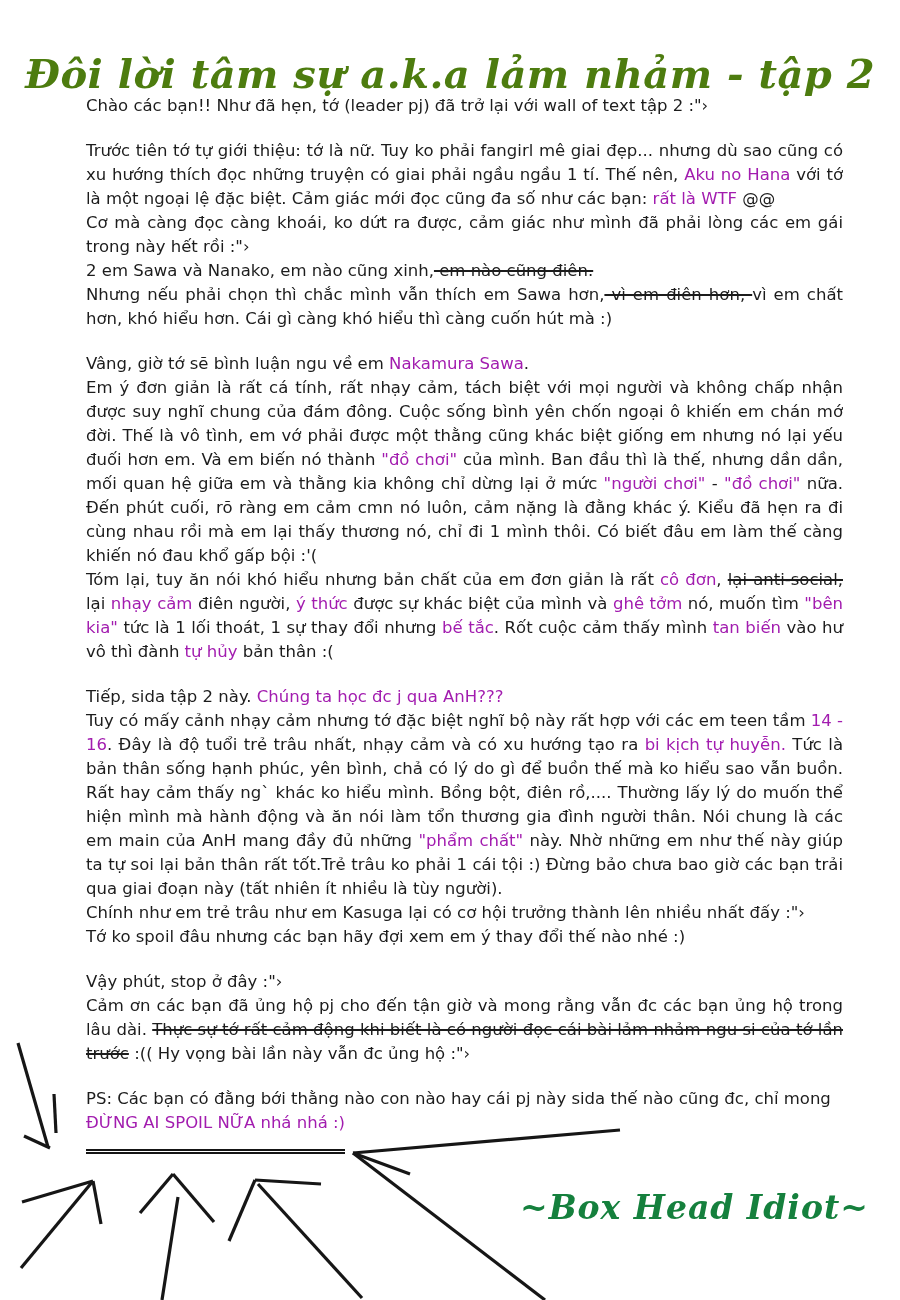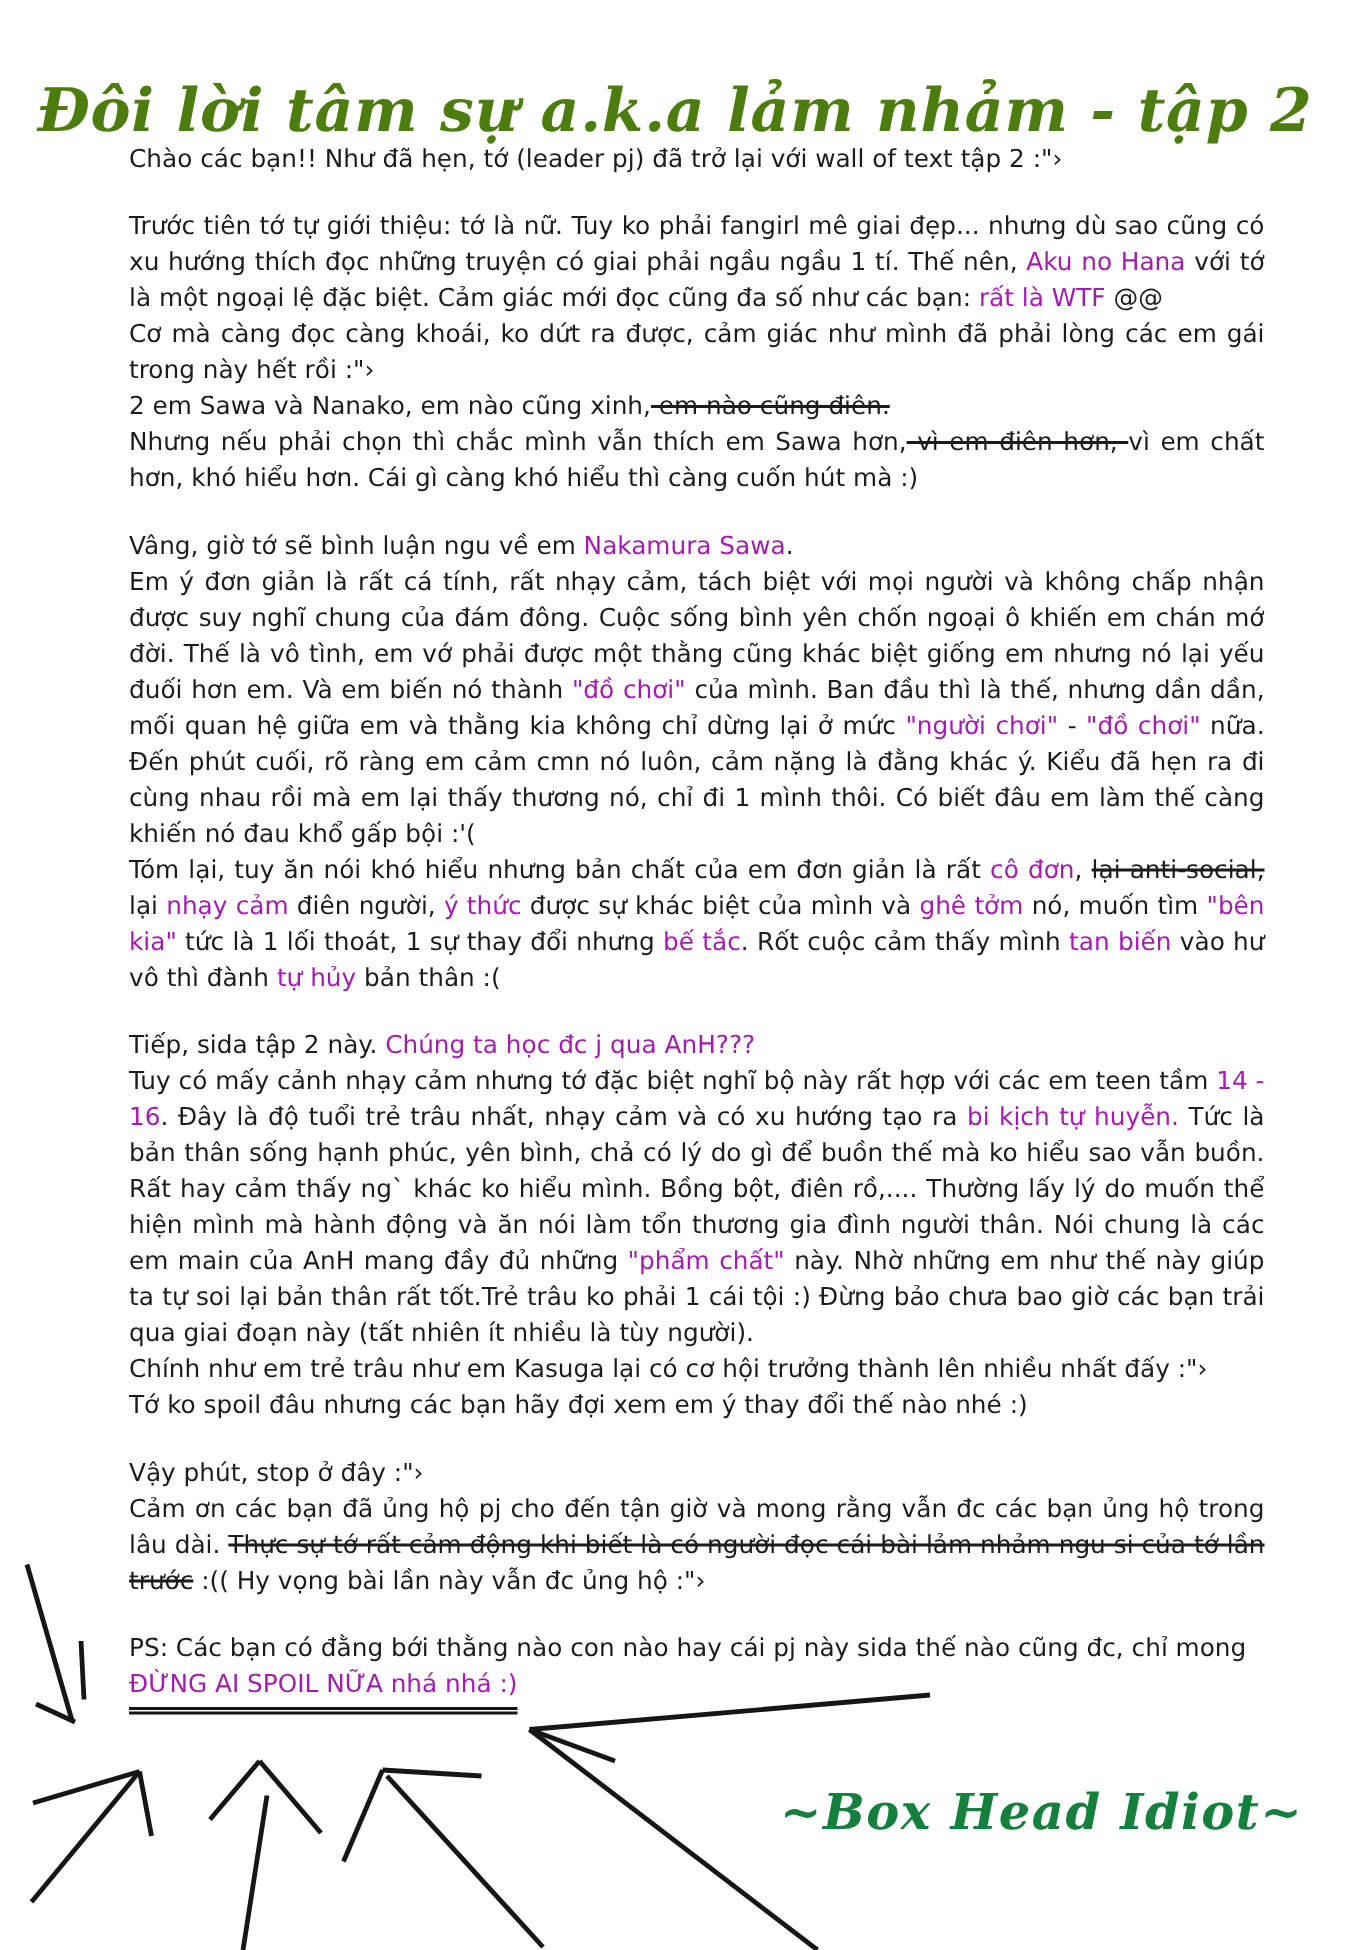--- a/index.html
+++ b/index.html
@@ -26,21 +26,21 @@
     font-size:16.5px;line-height:24px;
     text-align:justify;
     margin-left:29px;
   }
   .content p{margin:0 0 21px 0;}
   .red{color:#a21caf;}
   .strike{text-decoration:line-through;text-decoration-thickness:2.2px;text-decoration-color:#1c1c1c;}
   .u{text-decoration-thickness:2px;}
   .u2{
     border-bottom:5px double #151515;
-    padding-bottom:6px;
+    padding-bottom:17px;
   }
   .signature{
     position:absolute;left:520px;top:1188px;
     font-family:"DejaVu Serif", serif;
     font-style:italic;font-weight:700;
     font-size:33px;
     color:#15803d;
     letter-spacing:1px;
     white-space:nowrap;
   }

